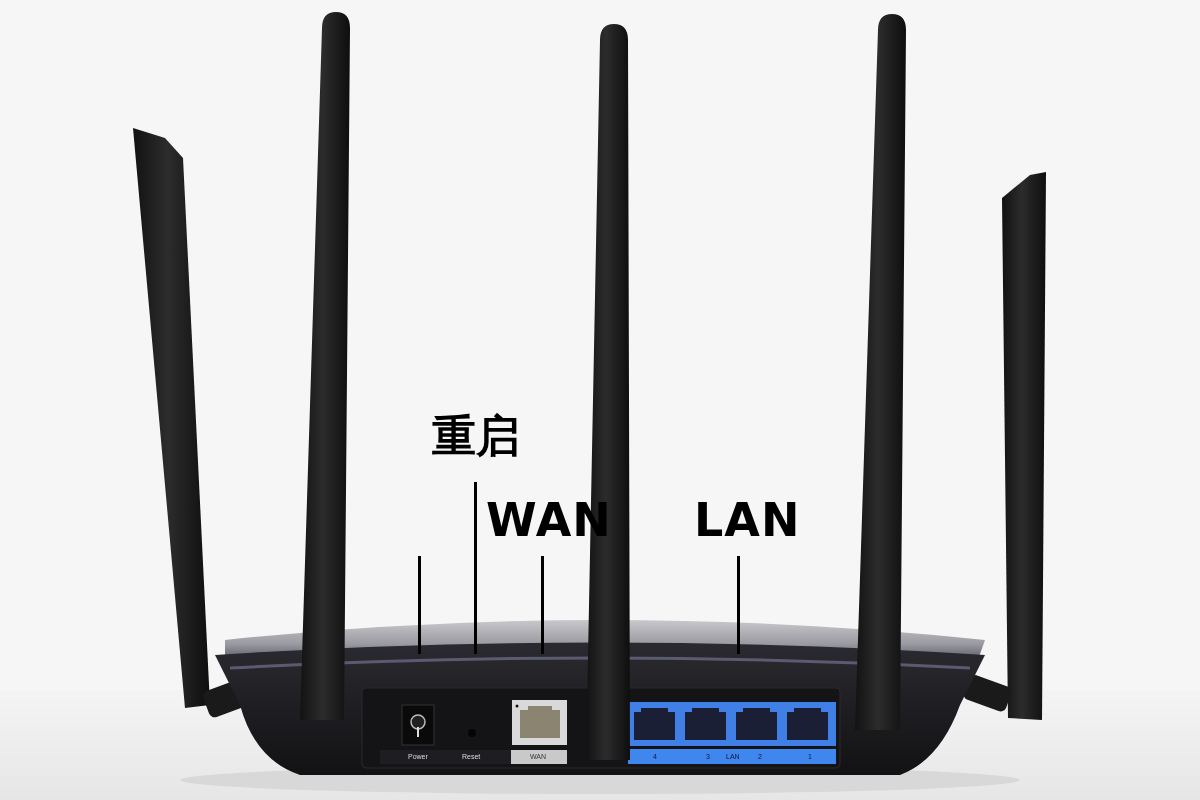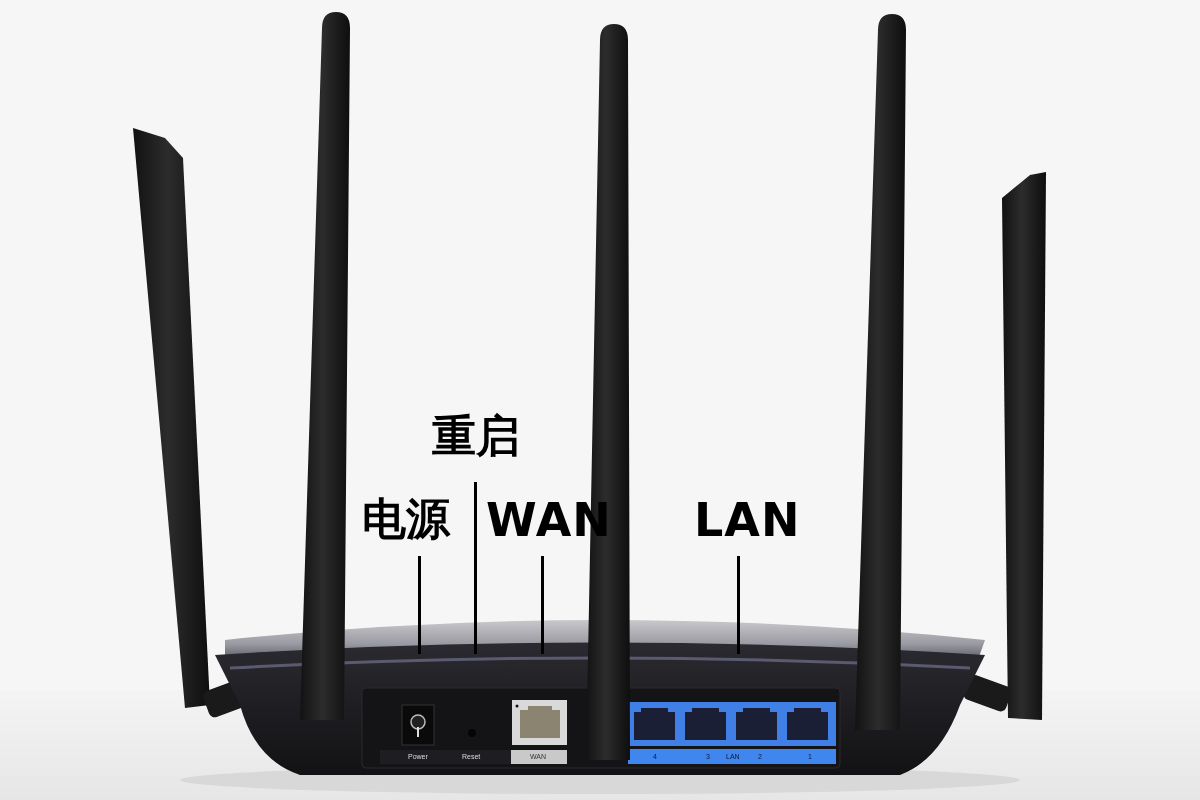--- a/index.html
+++ b/index.html
@@ -84,21 +84,20 @@
     </g>
     <g>
       <path d="M600 40 Q600 24 614 24 Q628 24 628 40 L630 760 L586 760 Z" fill="url(#antGrad)"></path>
     </g>
     <g>
       <path d="M878 30 Q878 14 892 14 Q906 14 906 30 L900 730 L855 730 Z" fill="url(#antGrad)"></path>
     </g>
   </svg>
 
   <div class="label cn" style="left:432px;top:414px;">重启</div>
-  <div class="label cn" style="left:362px;top:497px;">电源</div>
   <div class="label en" style="left:486px;top:497px;">WAN</div>
   <div class="label en" style="left:694px;top:497px;">LAN</div>
 
   <div class="leader" style="left:474px;top:482px;height:172px;"></div>
   <div class="leader" style="left:418px;top:556px;height:98px;"></div>
   <div class="leader" style="left:541px;top:556px;height:98px;"></div>
   <div class="leader" style="left:737px;top:556px;height:98px;"></div>
 
   <div class="port-text" style="left:408px;top:753px;">Power</div>
   <div class="port-text" style="left:462px;top:753px;">Reset</div>

